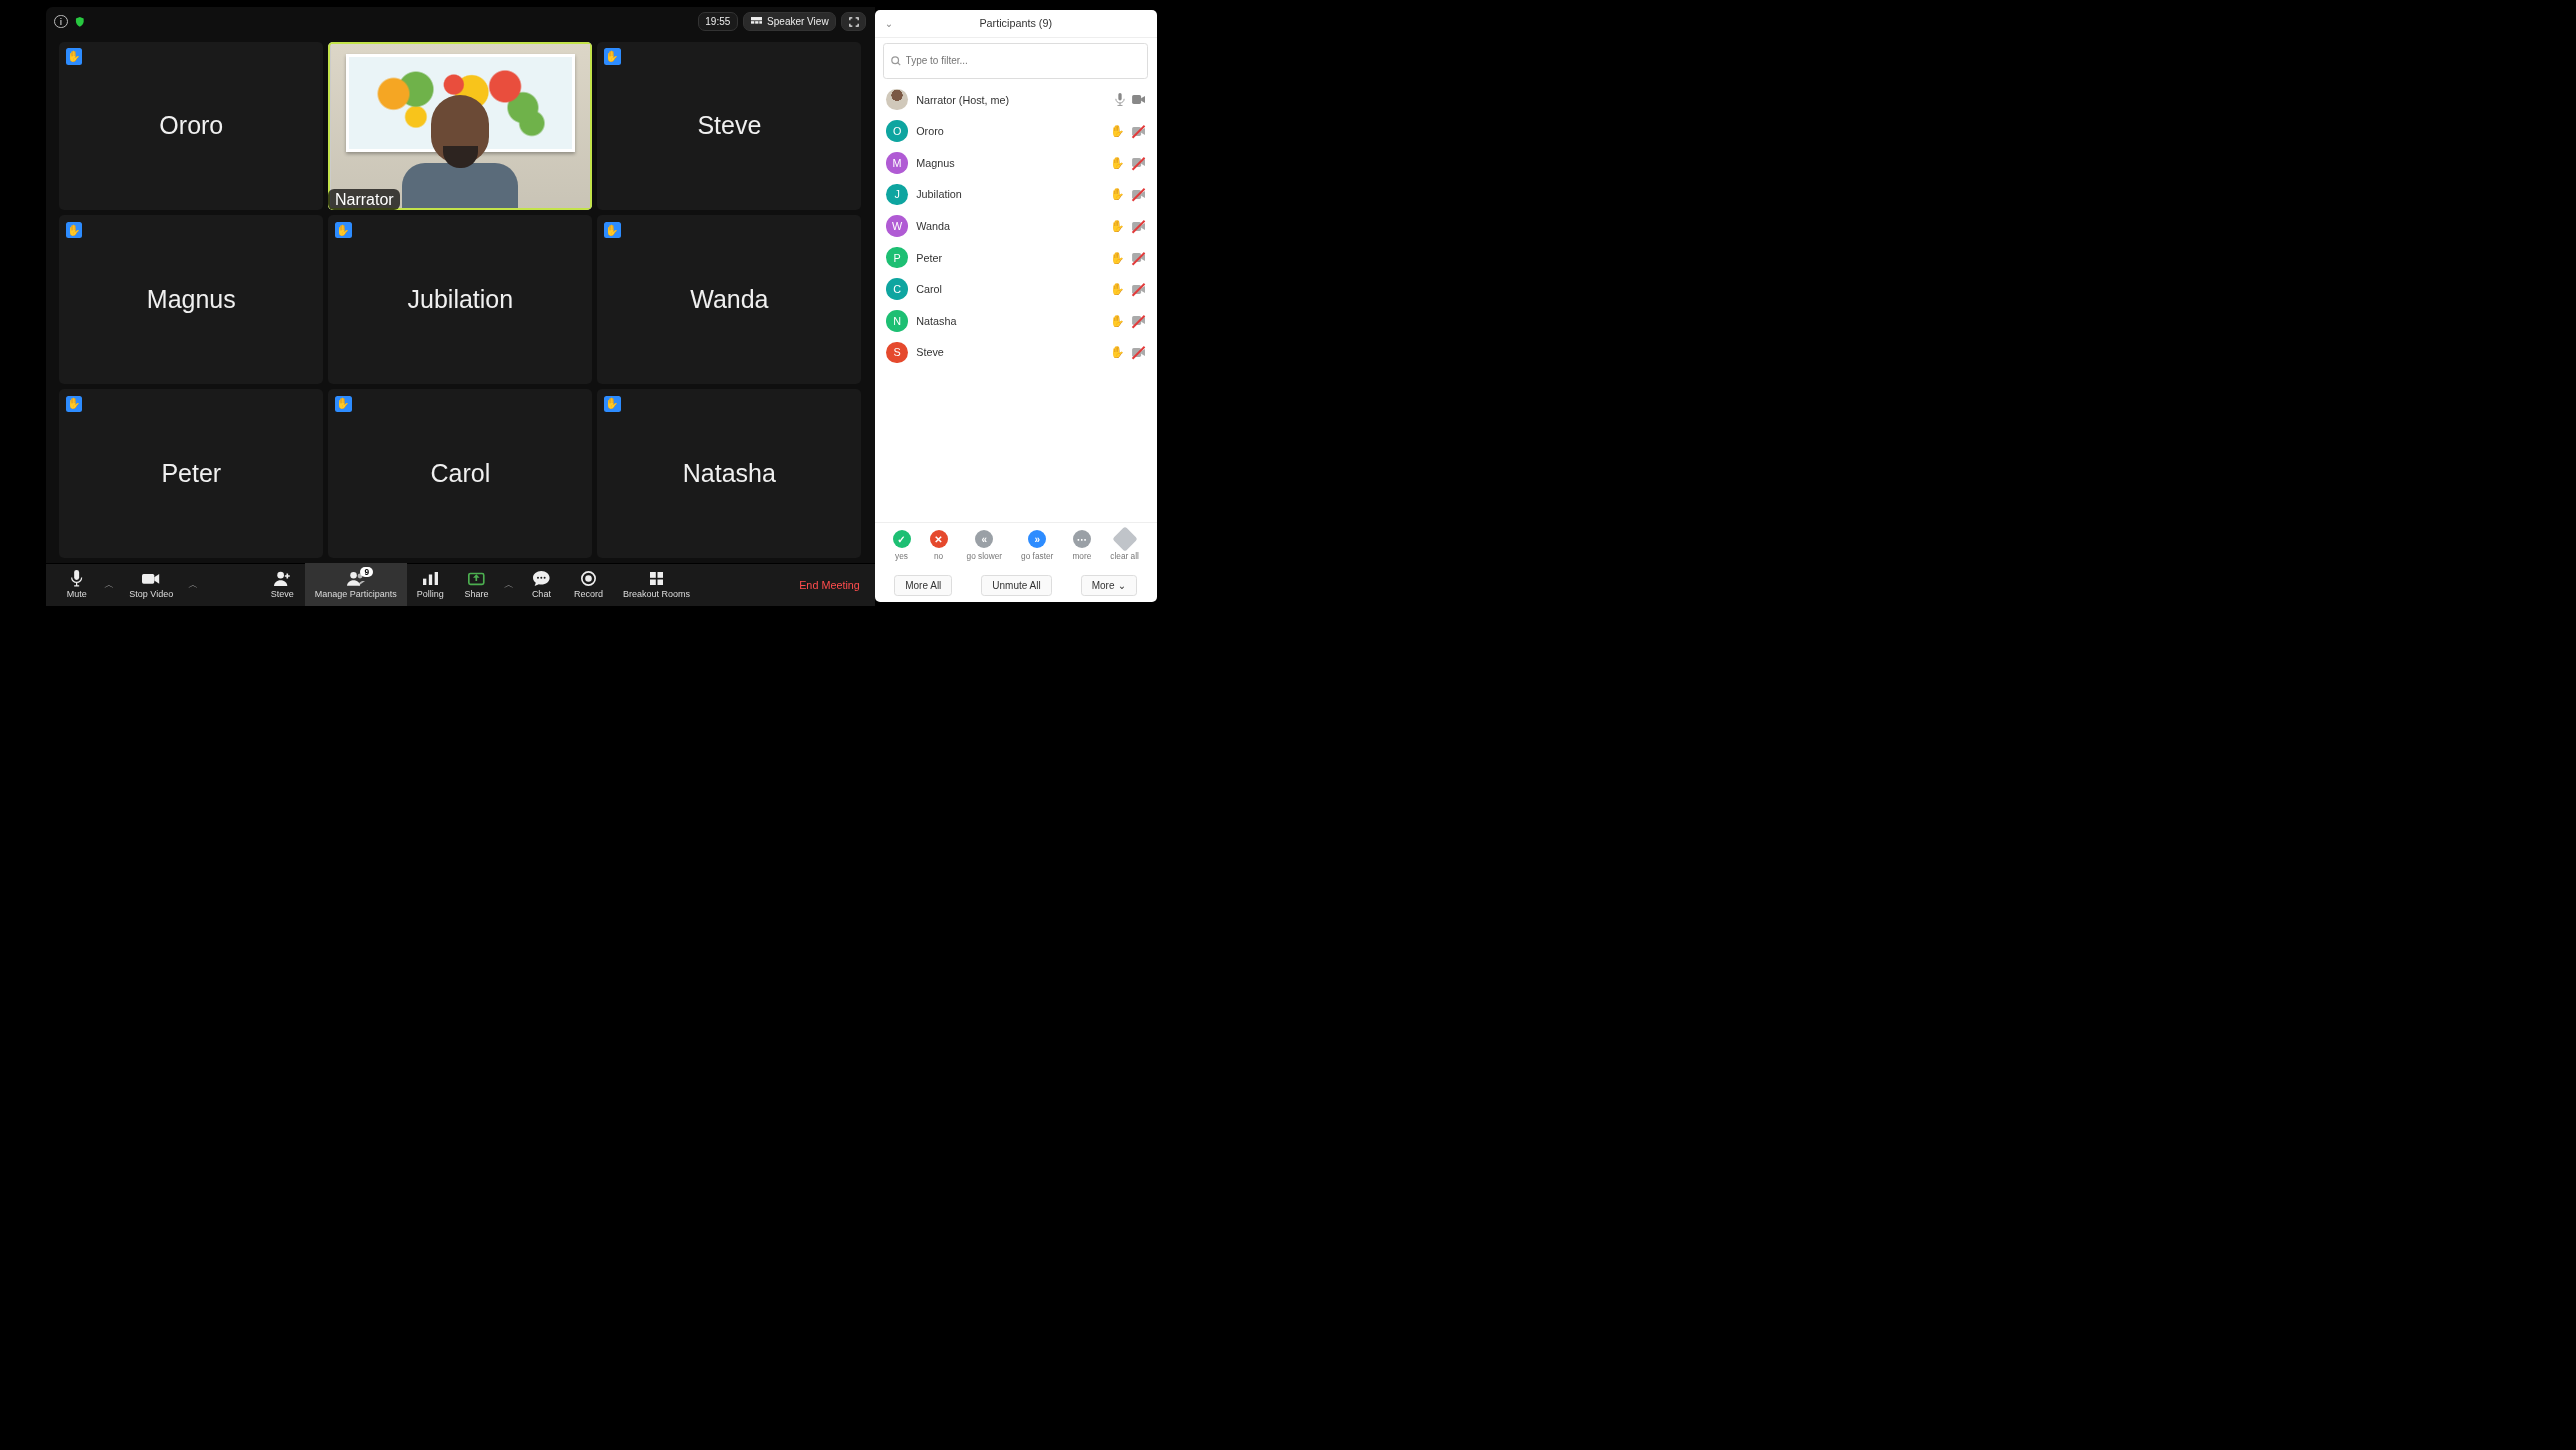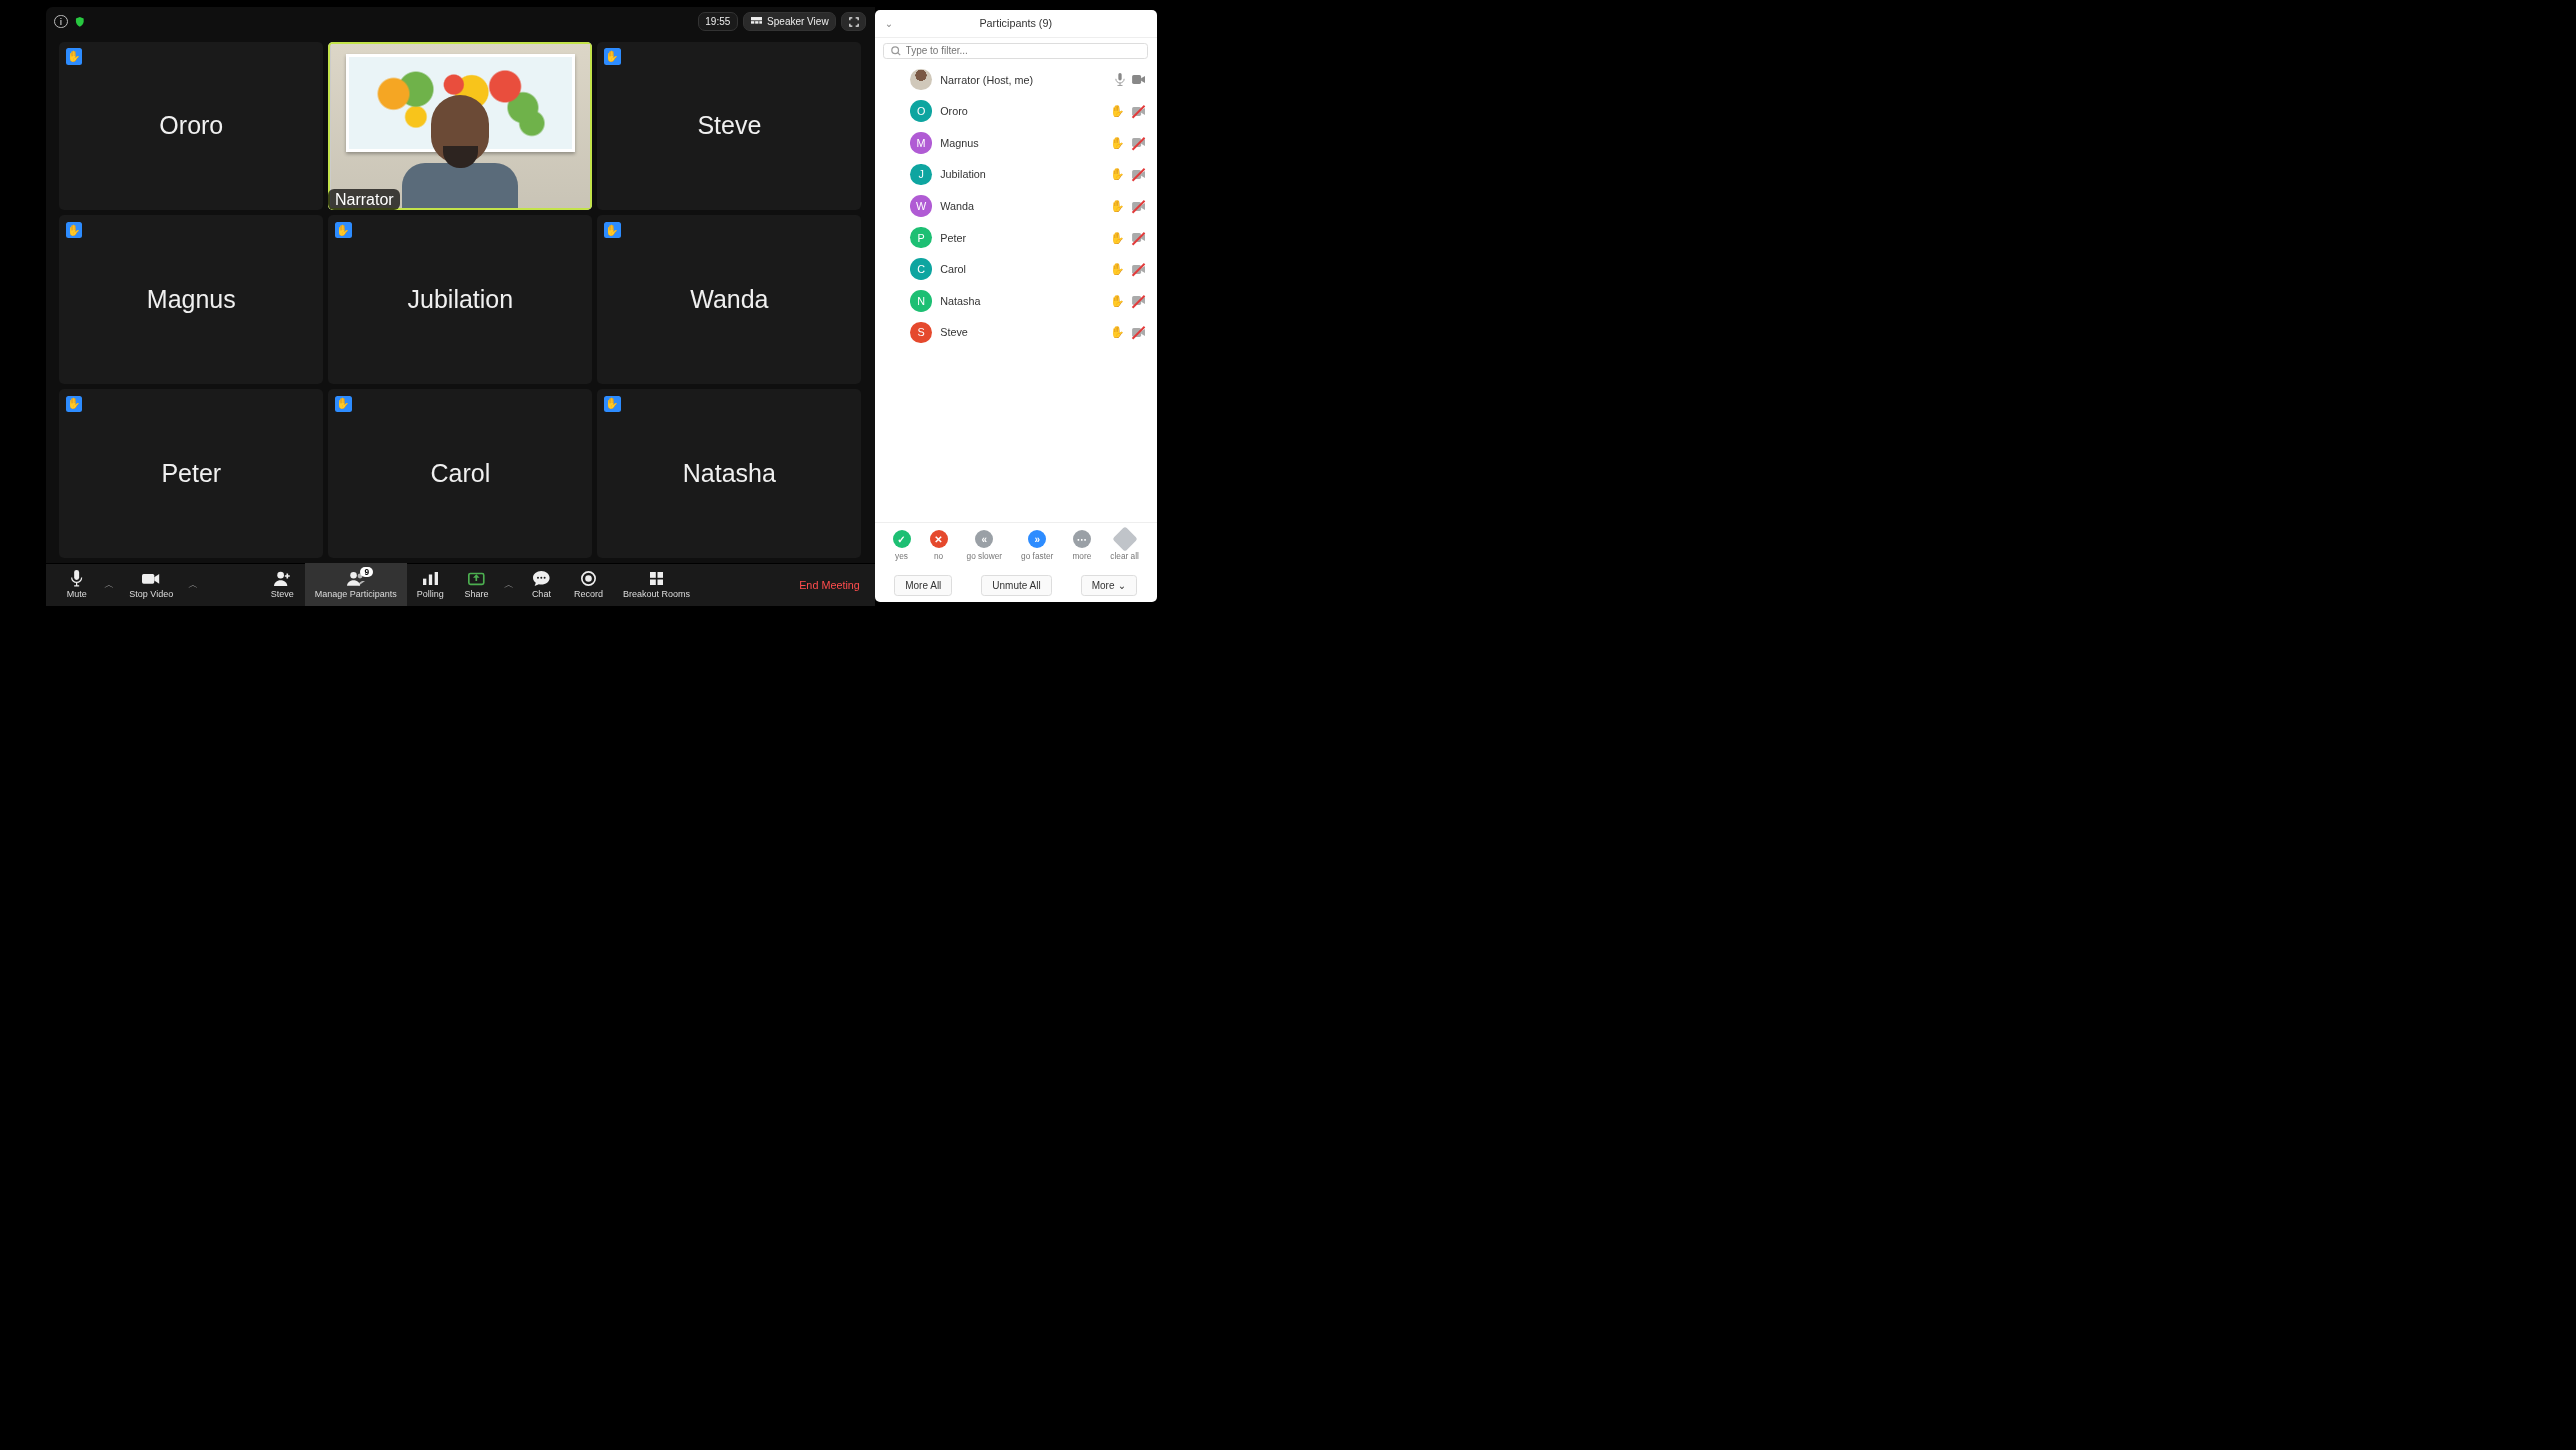--- a/index.html
+++ b/index.html
@@ -111,25 +111,25 @@
   .panel {
     width:282px; background:#fff; display:flex; flex-direction:column; color:#222;
     box-shadow: 0 1.7px 8.3px rgba(0,0,0,.2); margin:3.3px 3.3px 3.3px 0; border-radius:5px;
   }
   .panel-head {
     height:28px; display:flex; align-items:center; justify-content:center; position:relative;
     font-size:10.8px; color:#333; border-bottom:0.8px solid #eee;
   }
   .panel-head .chev { position:absolute; left:10px; color:#888; cursor:pointer; font-size:10px;}
   .filter {
-    margin:5px 8.3px; border:0.8px solid #ddd; border-radius:3.3px; height:16px;
+    margin:5px 8.3px; border:0.8px solid #ddd; border-radius:3.3px; height:36px;
     display:flex; align-items:center; padding:0 6.6px; color:#999; font-size:10px; gap:5px;
   }
   .filter input { border:none; outline:none; flex:1; font-size:10px; color:#333; background:transparent;}
-  .plist { flex:1; overflow:auto;margin-left:24px; }
+  .plist { flex:1; overflow:auto; }
   .prow {
     display:flex; align-items:center; padding:5px 11.6px; gap:8.3px; font-size:10.8px; color:#333;
   }
   .avatar {
     width:21.6px; height:21.6px; border-radius:50%; display:flex; align-items:center;
     justify-content:center; color:#fff; font-size:10.8px; font-weight:500; flex-shrink:0;
   }
   .avatar.photo { background: radial-gradient(circle at 50% 30%, #7a5844 30%, #d0c8ba 31%); }
   .prow .pname { flex:1; white-space:nowrap; overflow:hidden; text-overflow:ellipsis; }
   .picons { display:flex; align-items:center; gap:6.6px; color:#888; }

